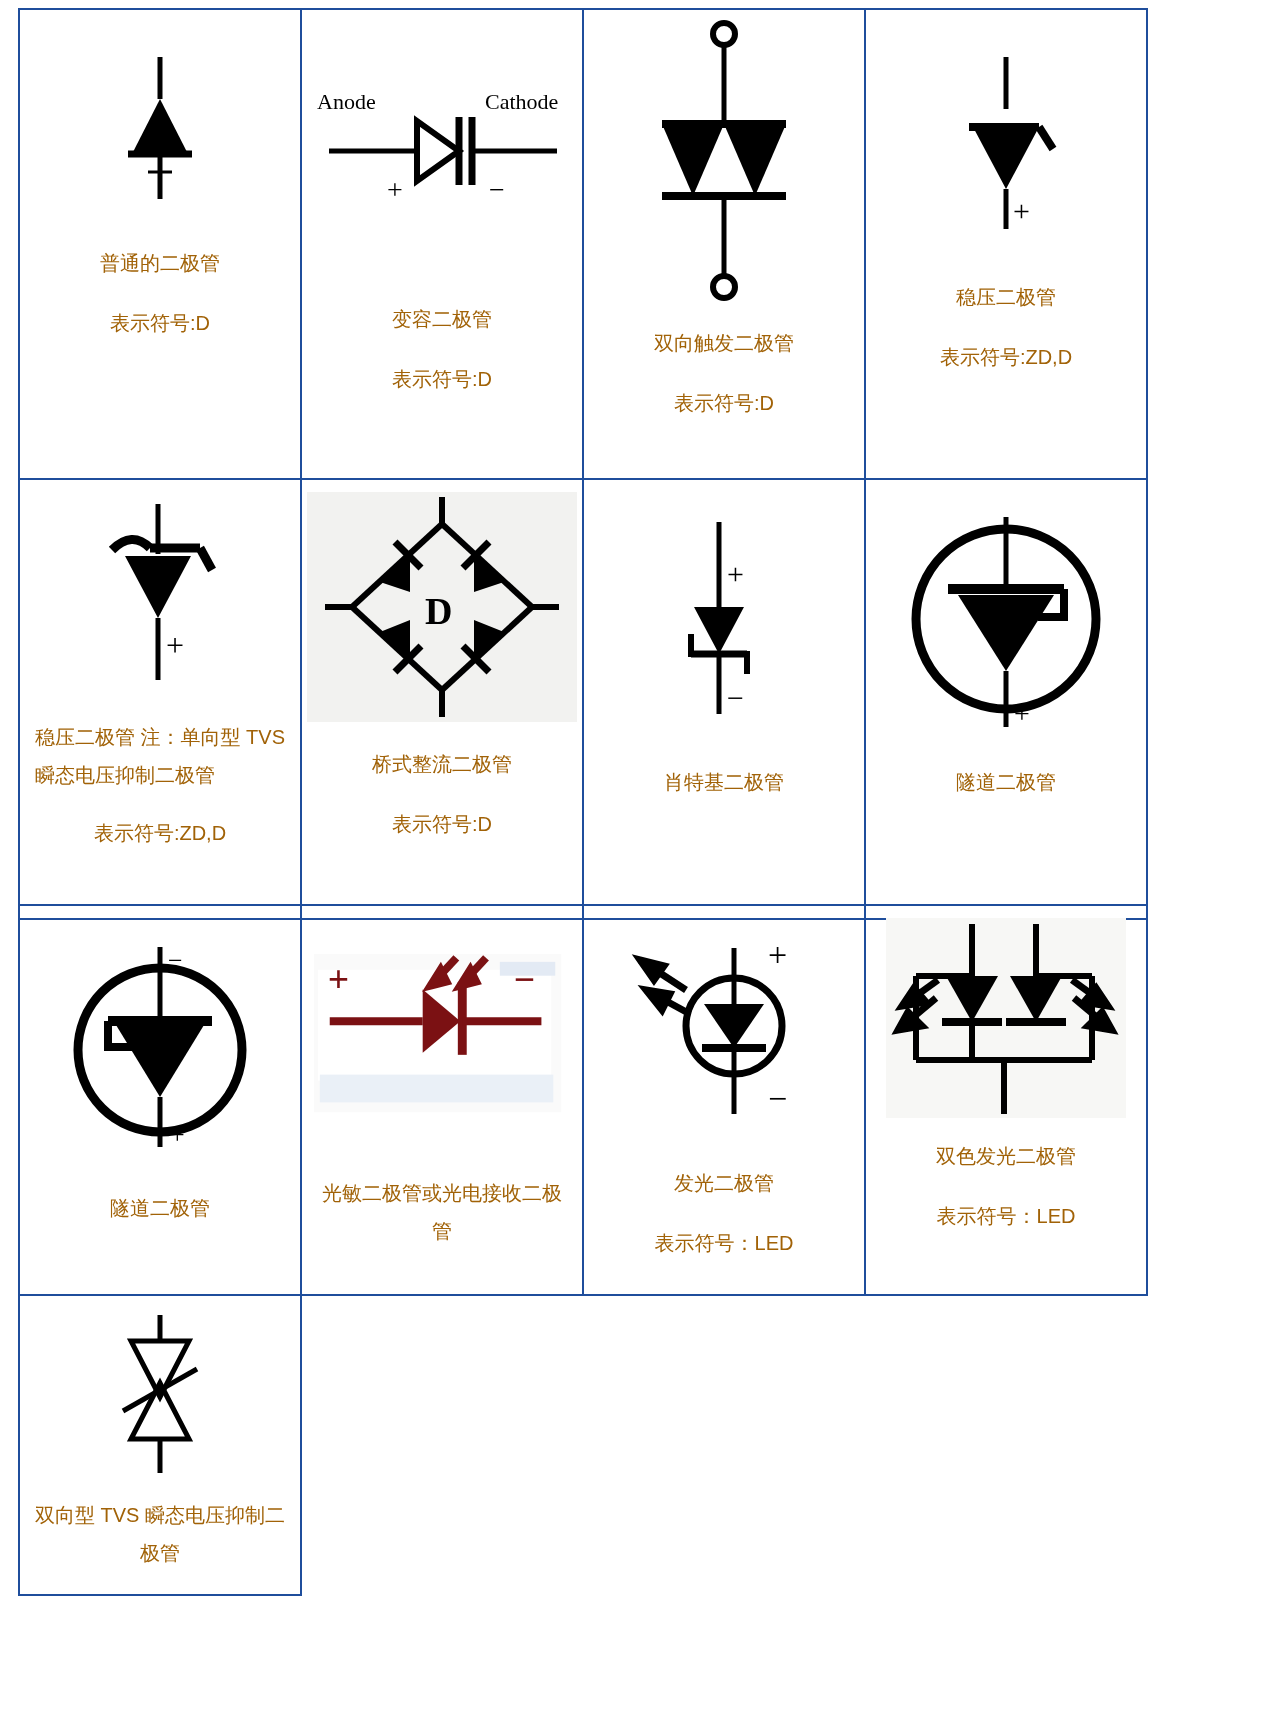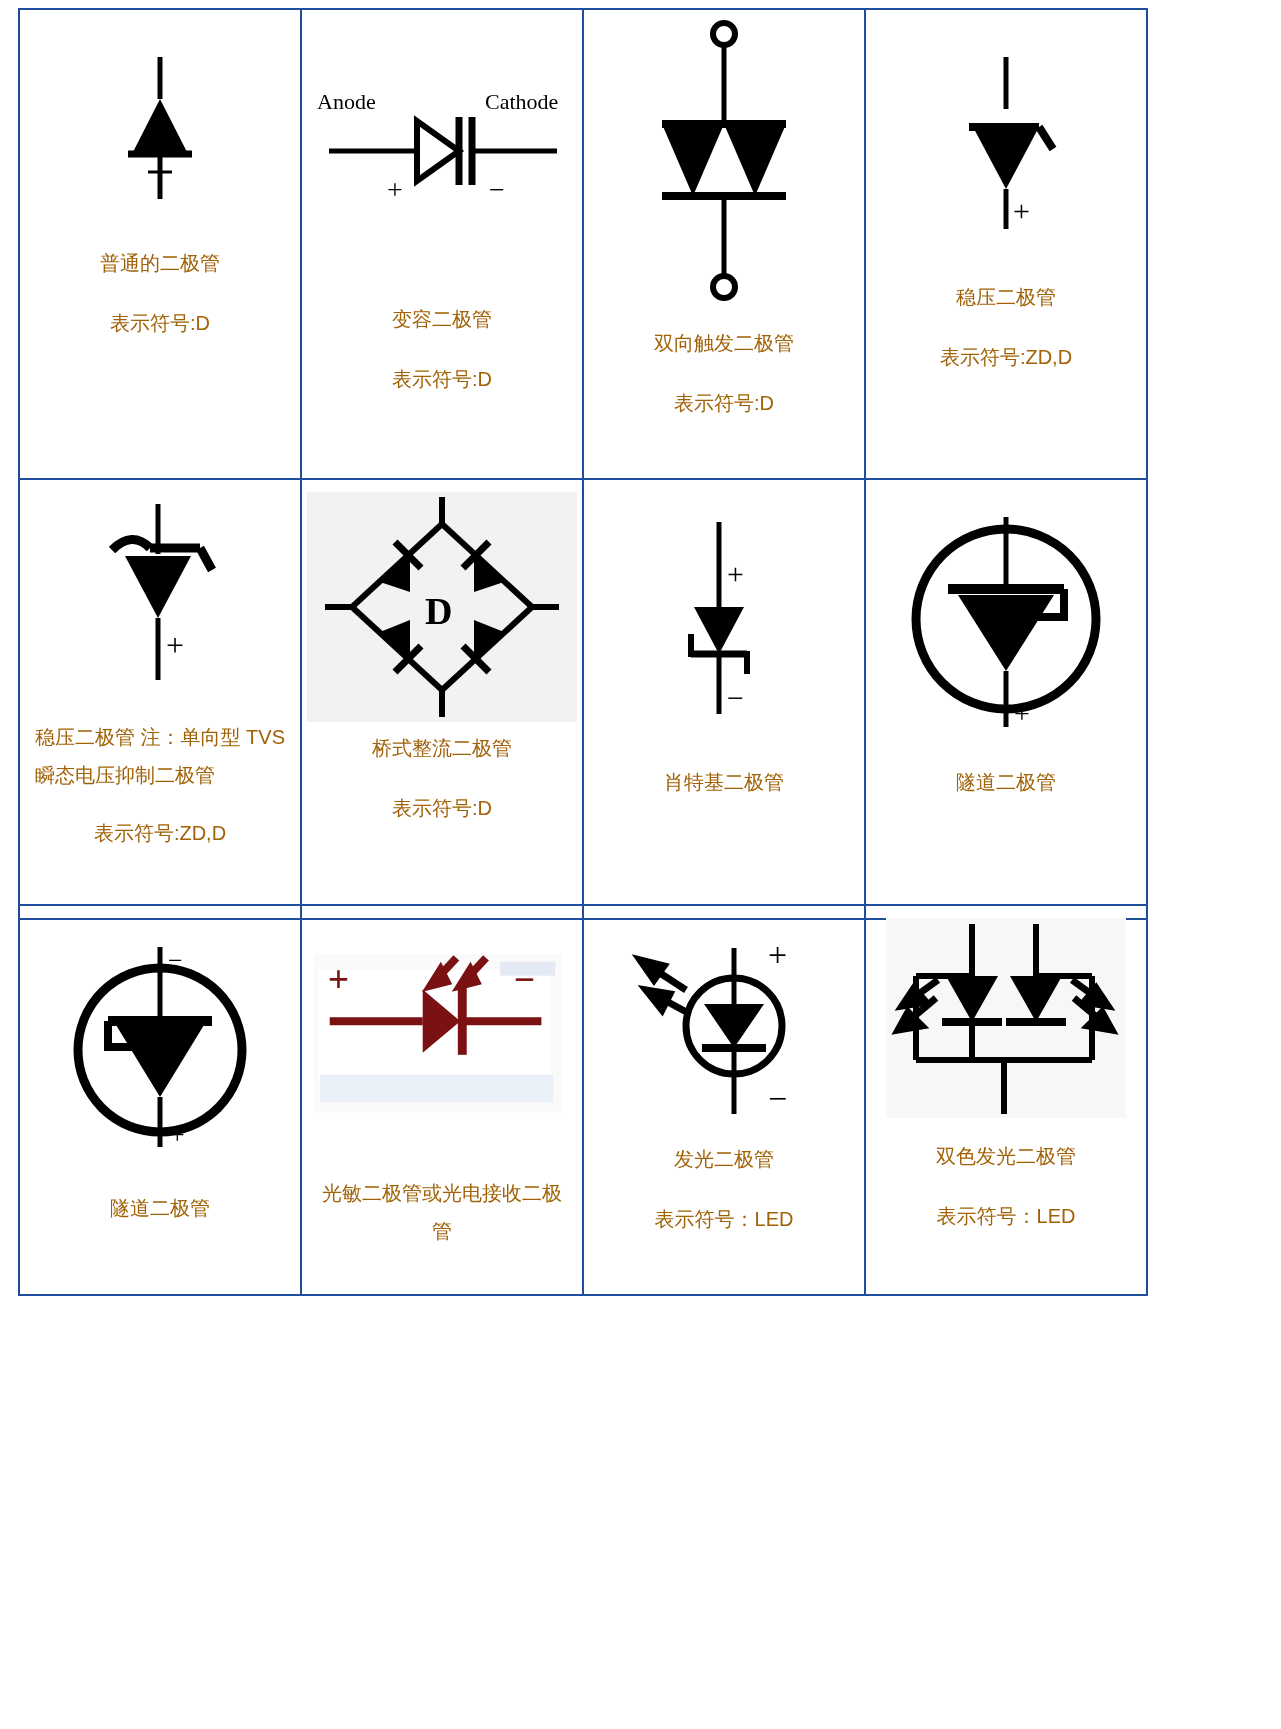--- a/index.html
+++ b/index.html
@@ -153,21 +153,21 @@
             <line x1="88" y1="50" x2="114" y2="76" stroke="#000" stroke-width="7"></line>
             <polygon points="197,90 167,62 167,100" fill="#000"></polygon>
             <line x1="156" y1="76" x2="182" y2="50" stroke="#000" stroke-width="7"></line>
             <polygon points="73,140 103,128 103,166" fill="#000"></polygon>
             <line x1="88" y1="180" x2="114" y2="154" stroke="#000" stroke-width="7"></line>
             <polygon points="197,140 167,128 167,166" fill="#000"></polygon>
             <line x1="156" y1="154" x2="182" y2="180" stroke="#000" stroke-width="7"></line>
             <text x="118" y="132" font-size="38" font-weight="bold" font-family="Liberation Serif, serif" fill="#000">D</text>
           </svg>
         </div>
-        <div class="caption" style="">
+        <div class="caption" style="margin-top:16px">
           <span class="ln">桥式整流二极管</span>
           <span class="ln" style="margin-top:22px">表示符号:D</span>
         </div>
       </div>
     </td>
 
     <td>
       <div class="cell" style="height:430px;">
         <div class="sym" style="height:265px;">
           <svg width="150" height="230" viewBox="0 0 150 230">
@@ -281,21 +281,21 @@
             <g stroke="#000" stroke-width="7" fill="#000">
               <line x1="16" y1="42" x2="62" y2="72"></line>
               <polygon points="16,42 40,48 30,62"></polygon>
               <line x1="22" y1="72" x2="66" y2="96"></line>
               <polygon points="22,72 46,76 38,92"></polygon>
             </g>
             <text x="144" y="48" font-size="34" font-family="Liberation Serif, serif" fill="#000">+</text>
             <text x="144" y="192" font-size="34" font-family="Liberation Serif, serif" fill="#000">−</text>
           </svg>
         </div>
-        <div class="caption" style="margin-top:0">
+        <div class="caption" style="margin-top:24px">
           <span class="ln">发光二极管</span>
           <span class="ln" style="margin-top:22px">表示符号：LED</span>
         </div>
       </div>
     </td>
 
     <td>
       <div class="cell" style="height:318px;">
         <div class="sym" style="height:230px;">
           <svg width="260" height="215" viewBox="0 0 260 215">
@@ -327,16 +327,39 @@
           </svg>
         </div>
         <div class="caption" style="margin-top:12px">
           <span class="ln">双色发光二极管</span>
           <span class="ln" style="margin-top:22px">表示符号：LED</span>
         </div>
       </div>
     </td>
   </tr>
 
+  <tr>
+
+    <td>
+      <div class="cell" style="height:290px;">
+        <div class="sym" style="height:190px;">
+          <svg width="170" height="180" viewBox="0 0 170 180">
+            <line x1="85" y1="10" x2="85" y2="36" stroke="#000" stroke-width="5"></line>
+            <polygon points="85,92 56,36 114,36" fill="none" stroke="#000" stroke-width="5"></polygon>
+            <polygon points="85,78 56,134 114,134" fill="none" stroke="#000" stroke-width="5"></polygon>
+            <line x1="85" y1="134" x2="85" y2="168" stroke="#000" stroke-width="5"></line>
+            <line x1="48" y1="106" x2="122" y2="64" stroke="#000" stroke-width="5"></line>
+          </svg>
+        </div>
+        <div class="caption left" style="margin-top:6px">
+          <span class="ln">双向型 TVS 瞬态电压抑制二</span>
+          <span class="ln" style="text-align:center">极管</span>
+        </div>
+      </div>
+    </td>
+    <td style="border:none"></td>
+    <td style="border:none"></td>
+    <td style="border:none"></td>
+  </tr>
   </tbody>
 </table>
 
 </div>
 
 </body></html>

